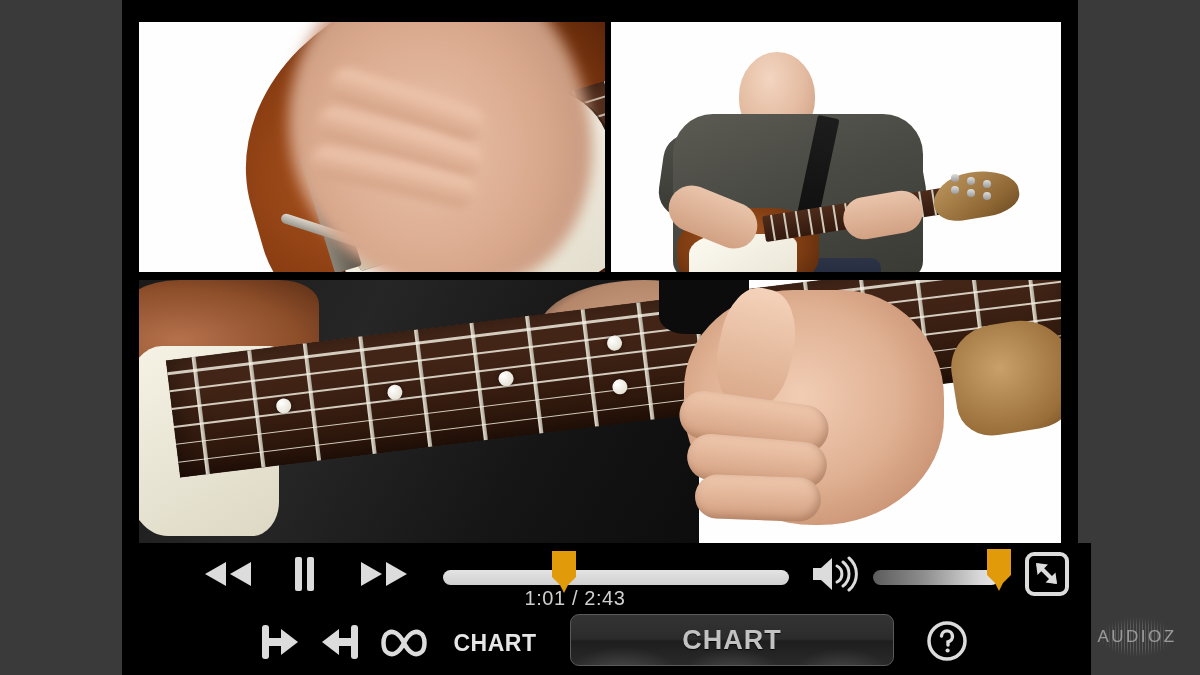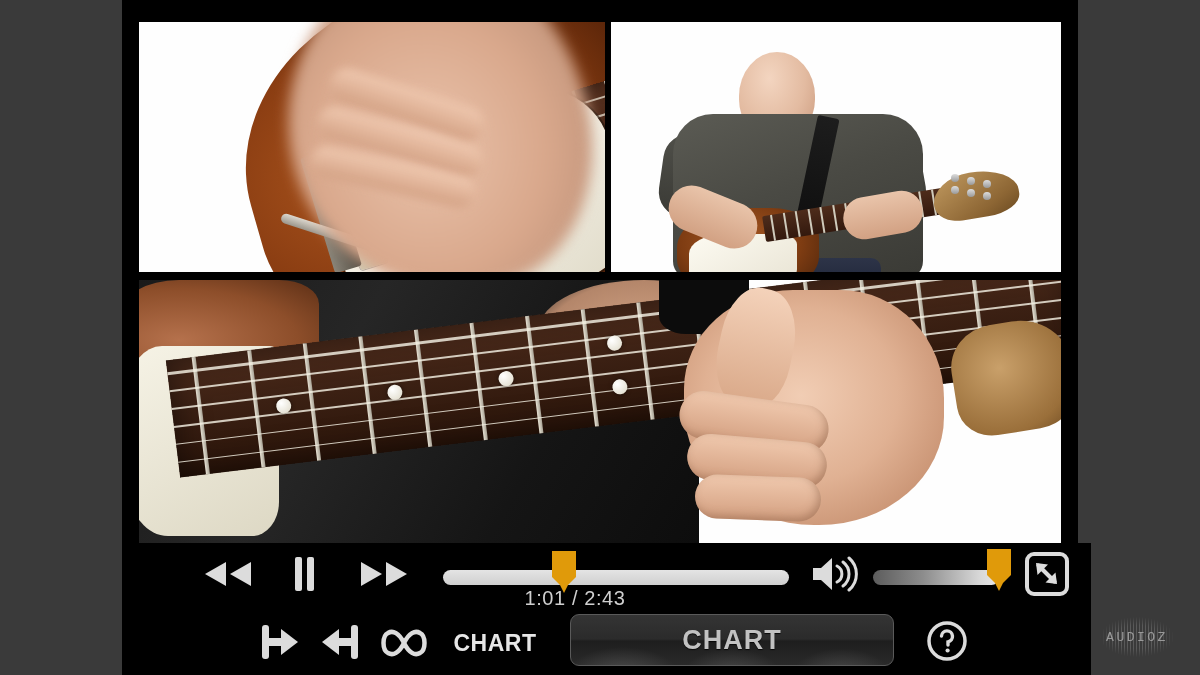--- a/index.html
+++ b/index.html
@@ -307,22 +307,22 @@
 
   
   #watermark {
     position:absolute; right:8px; bottom:12px;
     width:110px; height:52px;
     opacity:.55;
     display:flex; align-items:center; justify-content:center;
   }
   #watermark .wm-text {
     position:relative; z-index:2;
-    color:#e8e8e8; font-size:13px; letter-spacing:2.5px;
-    font-family:Liberation Mono, monospace;
+    color:#e8e8e8; font-size:17px; letter-spacing:2.5px;
+    font-family:Liberation Sans, sans-serif;
   }
   #watermark .wm-bars {
     position:absolute; inset:0;
     background:repeating-linear-gradient(90deg,
       rgba(255,255,255,.30) 0px, rgba(255,255,255,.30) 1px,
       rgba(255,255,255,0) 1px, rgba(255,255,255,0) 3px);
     -webkit-mask-image:radial-gradient(ellipse 48px 26px at 50% 50%, #000 45%, transparent 78%);
     mask-image:radial-gradient(ellipse 48px 26px at 50% 50%, #000 45%, transparent 78%);
   }
 </style>

